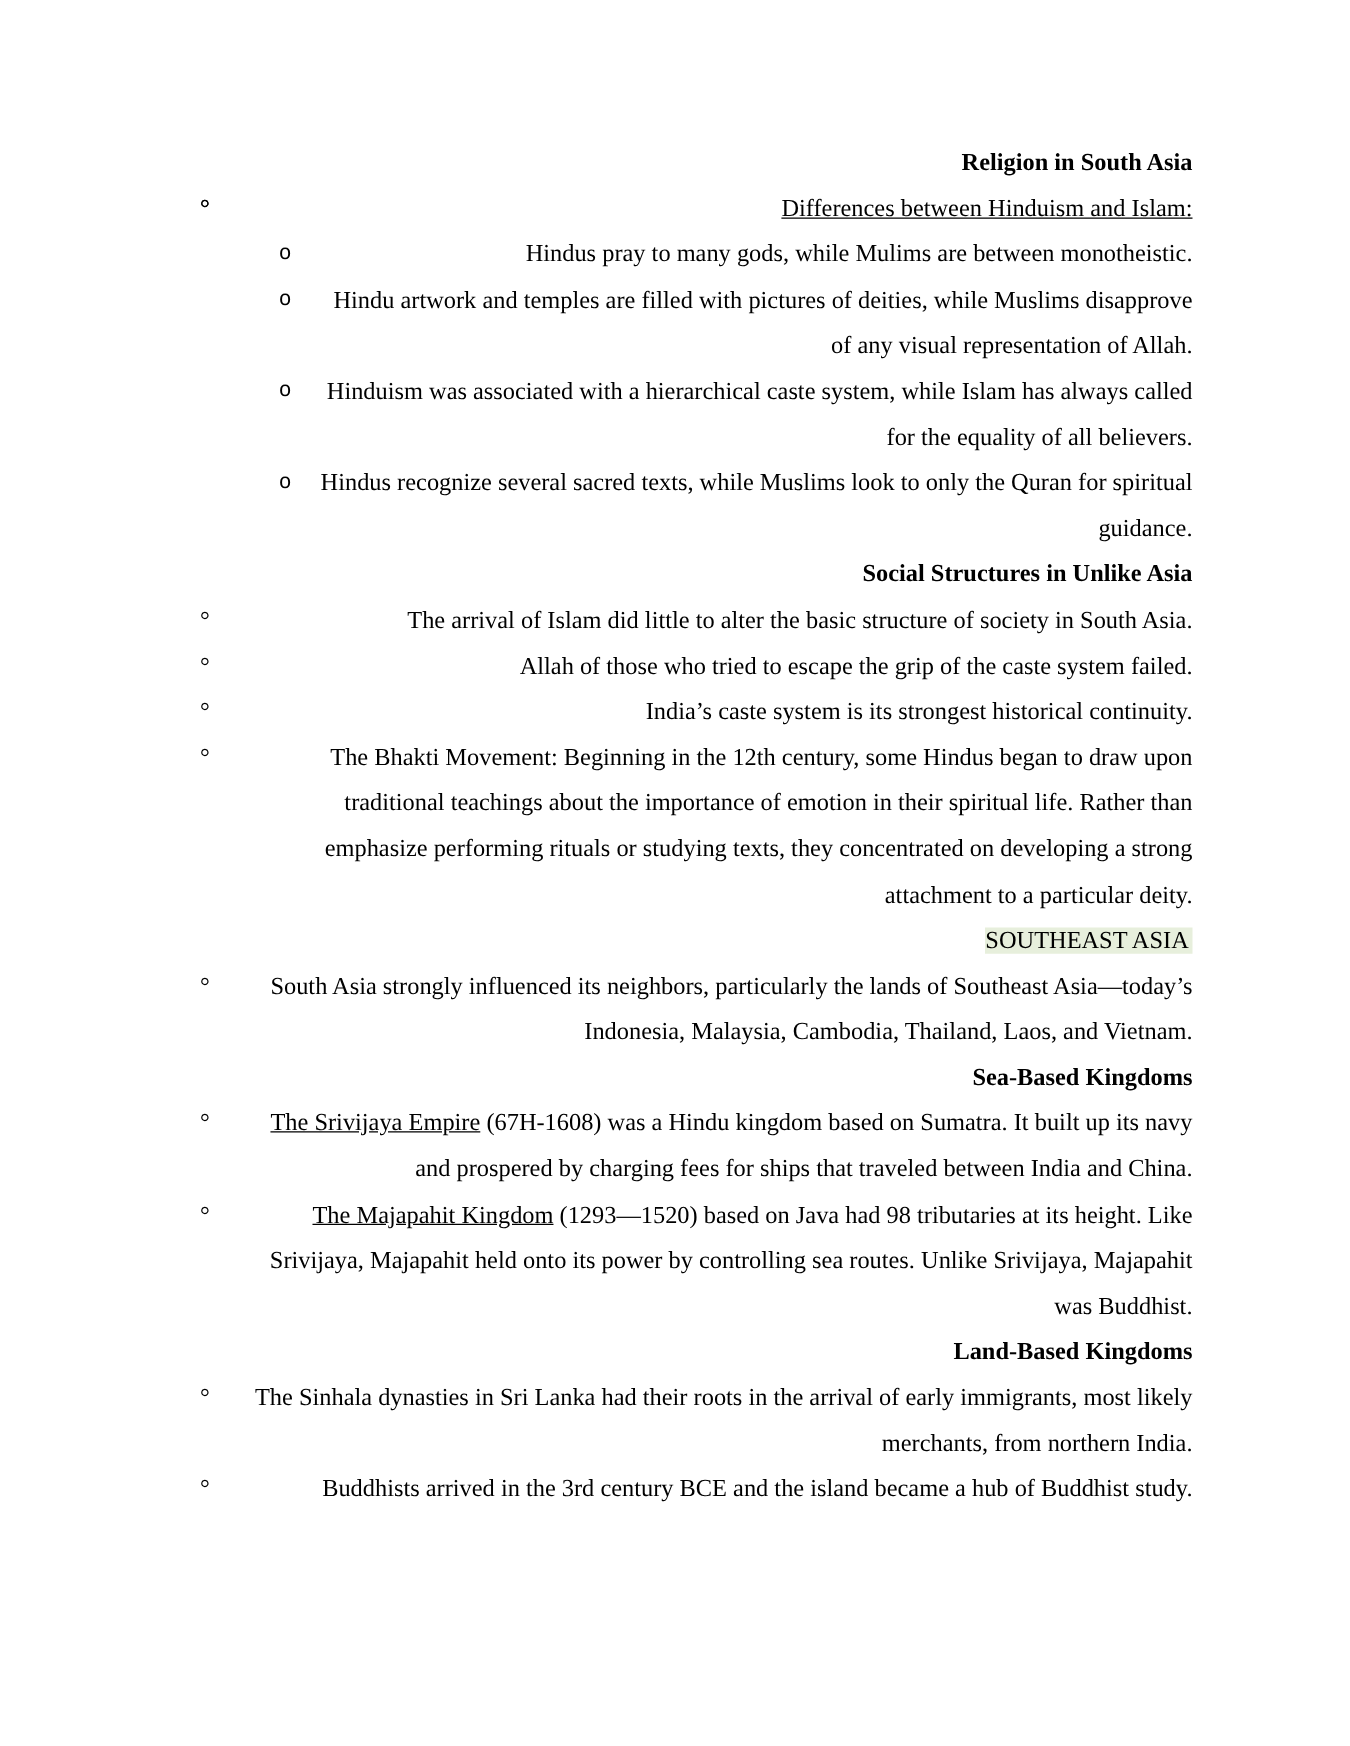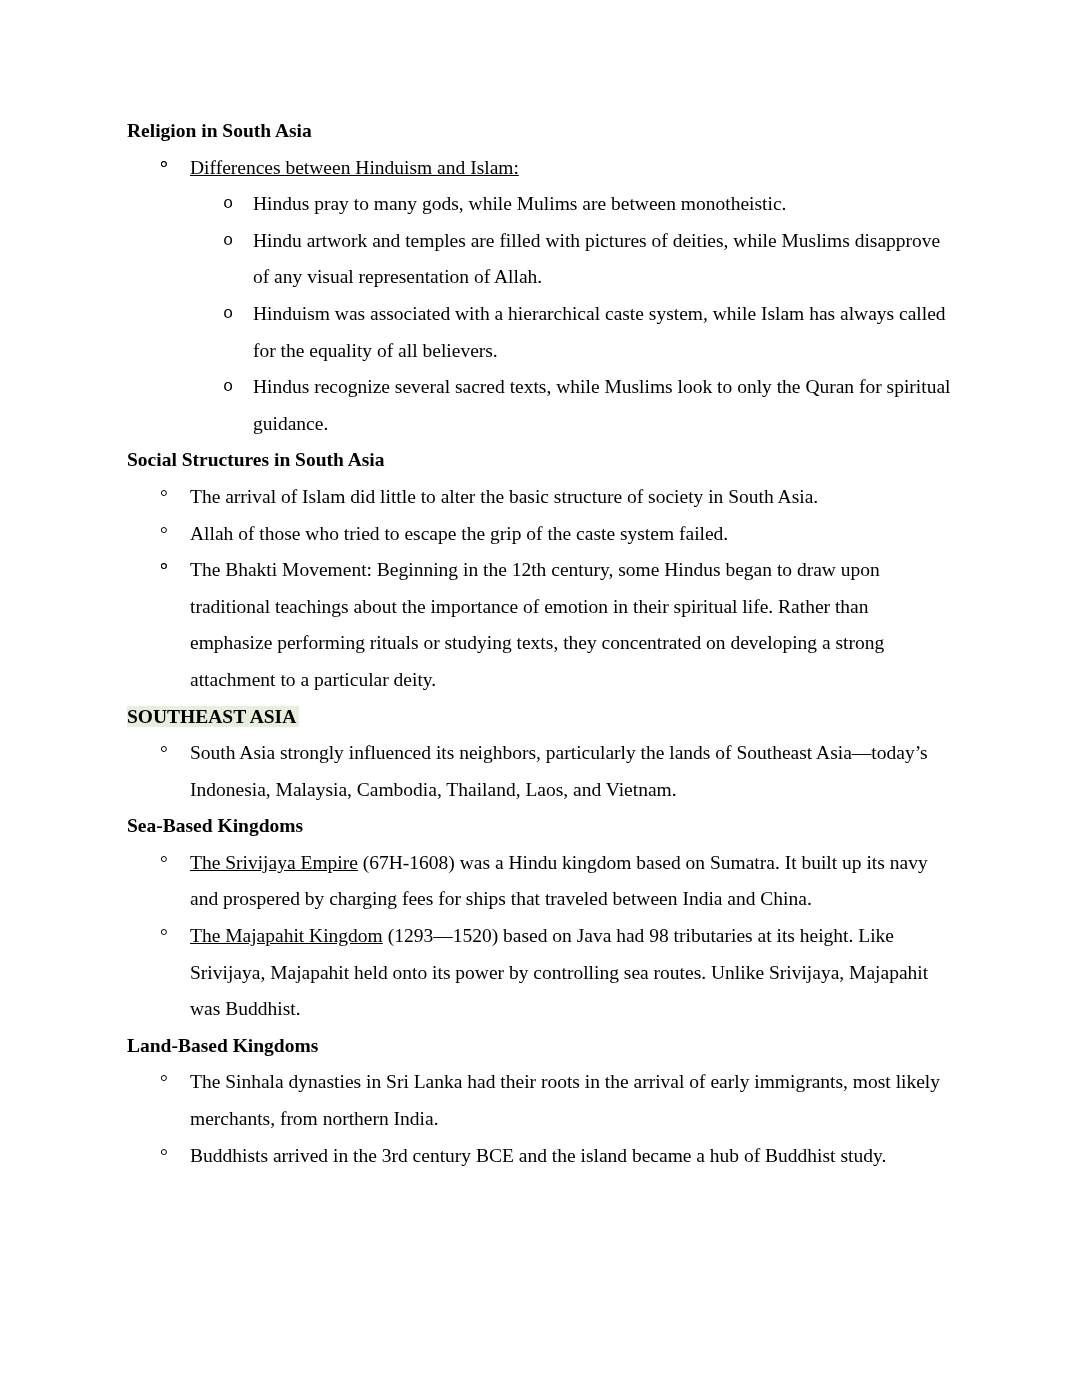--- a/index.html
+++ b/index.html
@@ -10,23 +10,23 @@
     overflow: hidden;
     font-family: "Liberation Serif", "DejaVu Serif", serif;
     font-size: 19.5px;
     color: #000000;
   }
   .page {
     width: 1080px;
     height: 1397px;
     padding: 113px 126px 0 127px;
   }
-  .block { line-height: 36.6px; text-align: left; }
+  .block { line-height: 36.6px; text-align: right; }
   .heading { font-weight: bold; }
-  .section { font-weight: bold; }
+  .section { font-weight: normal; }
   .bullet { position: relative; padding-left: 63px; }
   .bullet > .marker {
     position: absolute;
     left: 33px;
     top: 0;
   }
   .subbullet { position: relative; padding-left: 126px; }
   .subbullet > .marker {
     position: absolute;
     left: 96px;
@@ -42,24 +42,24 @@
 <body>
 
 <div class="page">
     <div class="block heading"><span class="run bold">Religion in South Asia</span></div>
     <div class="block bullet"><span class="marker">°</span></div>
     <div class="block bullet"><span class="marker">°</span><span class="run underline">Differences between Hinduism and Islam:</span></div>
     <div class="block subbullet"><span class="marker">o</span><span class="run">Hindus pray to many gods, while Mulims are between monotheistic.</span></div>
     <div class="block subbullet"><span class="marker">o</span><span class="run">Hindu artwork and temples are filled with pictures of deities, while Muslims disapprove of any visual representation of Allah.</span></div>
     <div class="block subbullet"><span class="marker">o</span><span class="run">Hinduism was associated with a hierarchical caste system, while Islam has always called for the equality of all believers.</span></div>
     <div class="block subbullet"><span class="marker">o</span><span class="run">Hindus recognize several sacred texts, while Muslims look to only the Quran for spiritual guidance.</span></div>
-    <div class="block heading"><span class="run bold">Social Structures in South Asia</span></div>
+    <div class="block heading"><span class="run bold">Social Structures in Unlike Asia</span></div>
     <div class="block bullet"><span class="marker">°</span><span class="run">The arrival of Islam did little to alter the basic structure of society in South Asia.</span></div>
     <div class="block bullet"><span class="marker">°</span><span class="run">Allah of those who tried to escape the grip of the caste system failed.</span></div>
-    <div class="block bullet"><span class="marker">°</span></div>
+    <div class="block bullet"><span class="marker">°</span><span class="run">India’s caste system is its strongest historical continuity.</span></div>
     <div class="block bullet"><span class="marker">°</span><span class="run">The Bhakti Movement: Beginning in the 12th century, some Hindus began to draw upon traditional teachings about the importance of emotion in their spiritual life. Rather than emphasize performing rituals or studying texts, they concentrated on developing a strong attachment to a particular deity.</span></div>
     <div class="block section"><span class="run highlight">SOUTHEAST ASIA</span></div>
     <div class="block bullet"><span class="marker">°</span><span class="run">South Asia strongly influenced its neighbors, particularly the lands of Southeast Asia—today’s Indonesia, Malaysia, Cambodia, Thailand, Laos, and Vietnam.</span></div>
     <div class="block heading"><span class="run bold">Sea-Based Kingdoms</span></div>
     <div class="block bullet"><span class="marker">°</span><span class="run underline">The Srivijaya Empire</span><span class="run"> (67H-1608) was a Hindu kingdom based on Sumatra. It built up its navy and prospered by charging fees for ships that traveled between India and China.</span></div>
     <div class="block bullet"><span class="marker">°</span><span class="run underline">The Majapahit Kingdom</span><span class="run"> (1293—1520) based on Java had 98 tributaries at its height. Like Srivijaya, Majapahit held onto its power by controlling sea routes. Unlike Srivijaya, Majapahit was Buddhist.</span></div>
     <div class="block heading"><span class="run bold">Land-Based Kingdoms</span></div>
     <div class="block bullet"><span class="marker">°</span><span class="run">The Sinhala dynasties in Sri Lanka had their roots in the arrival of early immigrants, most likely merchants, from northern India.</span></div>
     <div class="block bullet"><span class="marker">°</span><span class="run">Buddhists arrived in the 3rd century BCE and the island became a hub of Buddhist study.</span></div>
   </div>

